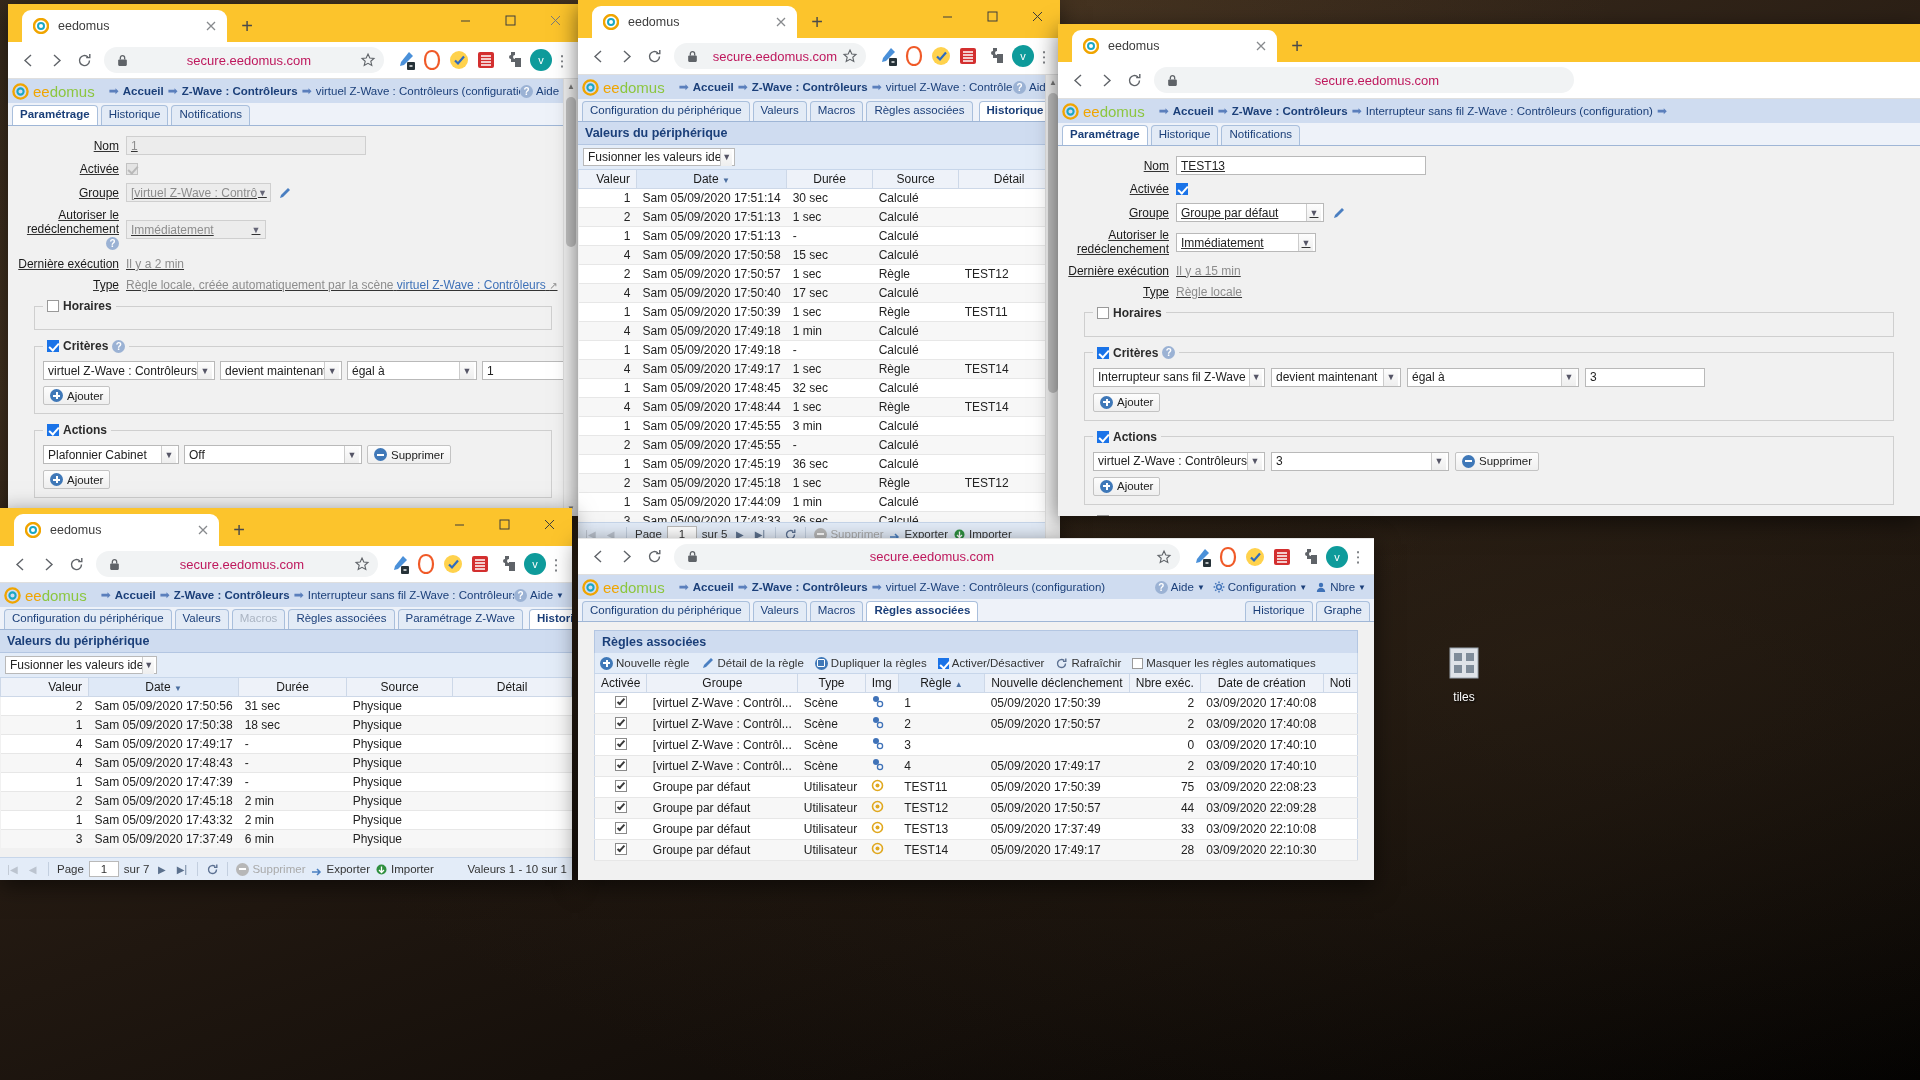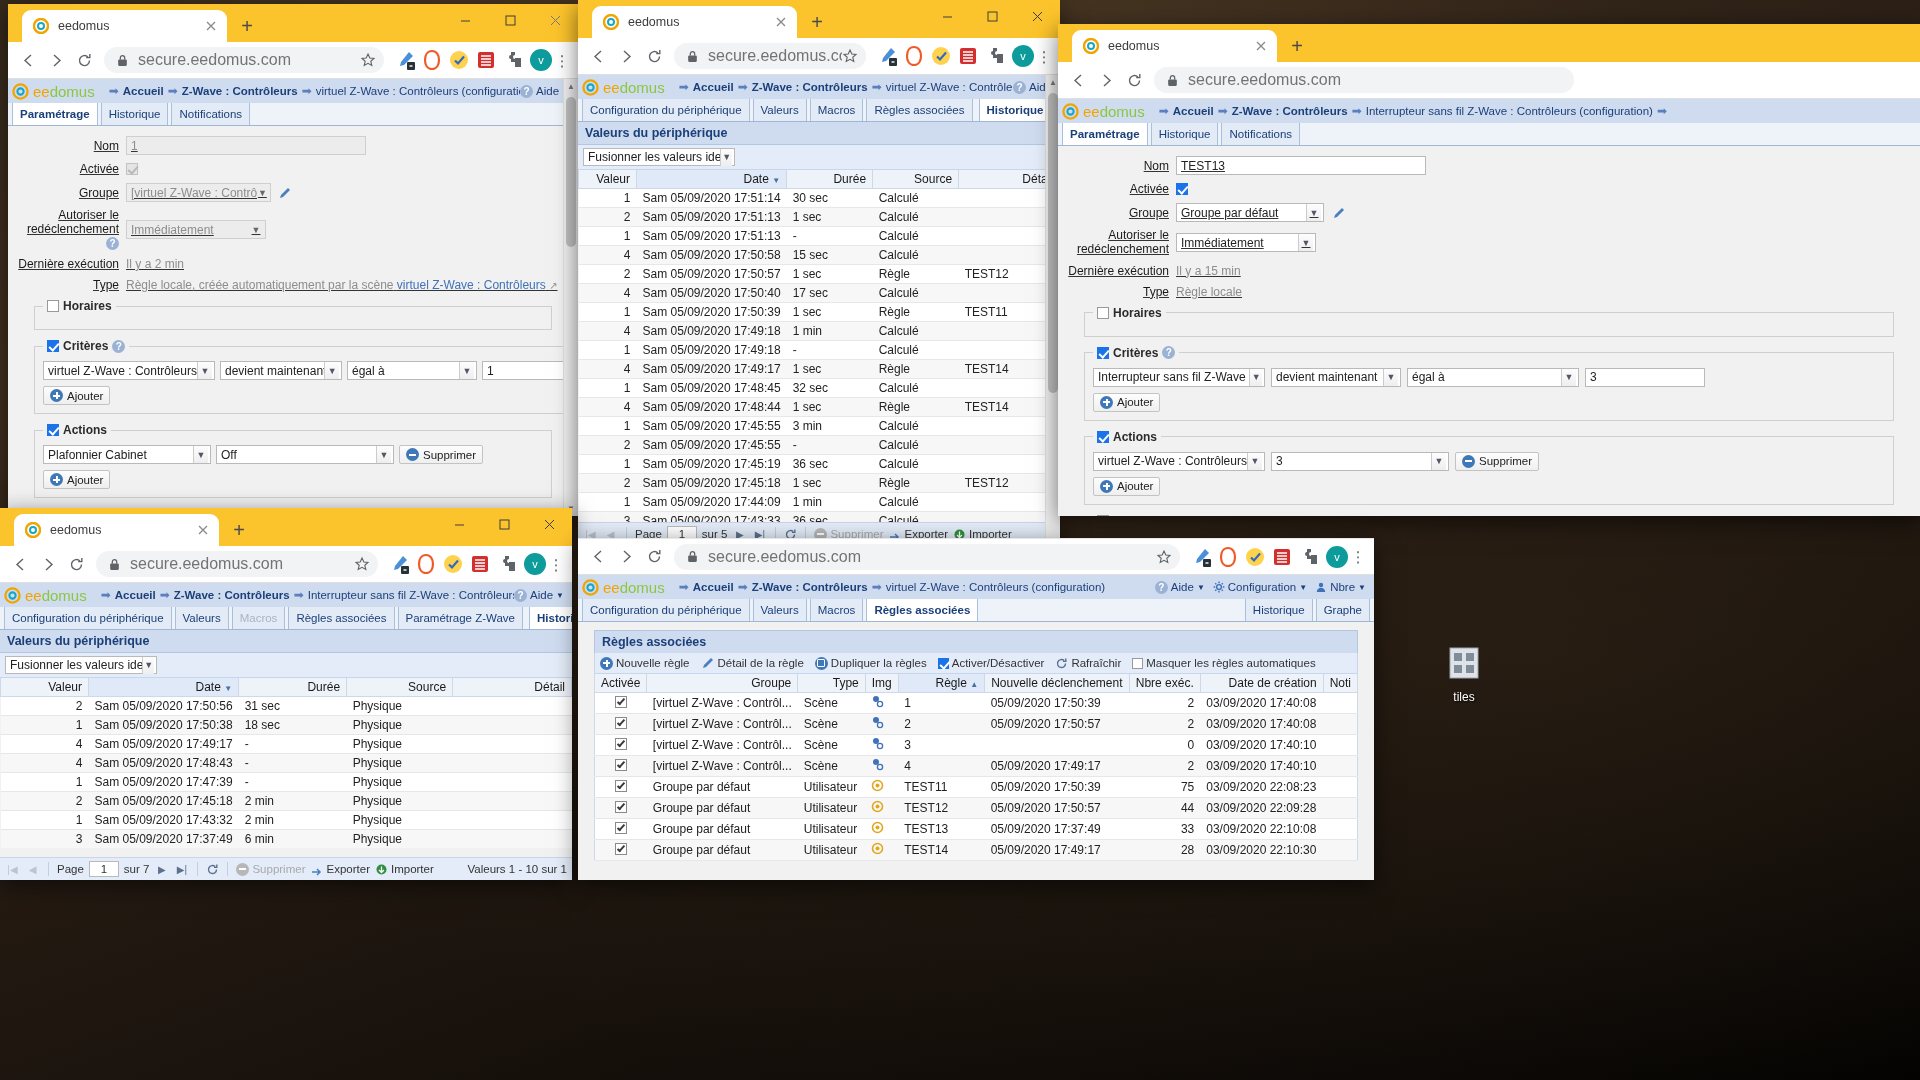--- a/index.html
+++ b/index.html
@@ -66,22 +66,22 @@
     padding:0 6px; flex:0 0 auto; border-bottom:1px solid #dfdfdf;
   }
   .navbtn{ width:28px;height:28px;display:flex;align-items:center;justify-content:center;
     color:#5f6368; flex:0 0 auto;}
   .omnibox{
     flex:1 1 auto; height:26px; background:#f1f3f4; border-radius:13px;
     display:flex; align-items:center; padding:0 8px 0 12px; margin:0 6px;
     min-width:40px;
   }
   .omnibox .lock{ width:13px;height:13px;margin-right:9px;flex:0 0 13px;color:#5f6368;}
-  .omnibox .url{ font-size:16px;color:#737373; flex:1 1 auto;
-    white-space:nowrap;overflow:hidden;}
+  .omnibox .url{ font-size:13px;color:#be185d; flex:1 1 auto;
+    white-space:nowrap;overflow:hidden;text-align:center;}
   .omnibox .star{ width:16px;height:16px;flex:0 0 16px;color:#5f6368;}
   .ext{ width:24px;height:24px;margin-left:3px;flex:0 0 24px;}
   .avatar{
     width:22px;height:22px;border-radius:50%;background:#0e9b9b;color:#fff;
     font-size:11px;display:flex;align-items:center;justify-content:center;
     margin-left:5px; flex:0 0 22px;
   }
   .kebab{ width:20px;flex:0 0 20px;text-align:center;color:#5f6368;font-size:15px;
     letter-spacing:0; line-height:1;}
   
@@ -103,21 +103,21 @@
   .circ-q{width:13px;height:13px;border-radius:50%;background:#9bb2d4;color:#fff;
     font-size:10px;display:flex;align-items:center;justify-content:center;font-weight:bold;}
   
   .tabsrow{
     background:#eef2f9; display:flex; align-items:flex-end; gap:3px;
     padding:3px 4px 0; height:23px; border-bottom:1px solid #9fb6d6;
     white-space:nowrap; overflow:hidden;
   }
   .ptab{
     border:1px solid #a9bfdc; border-bottom:none; background:#e3ebf6;
-    border-radius:4px 4px 0 0; padding:16px 7px 3px; font-size:11.5px;
+    border-radius:4px 4px 0 0; padding:2px 7px 3px; font-size:11.5px;
     color:#1b3f79; line-height:1.2;
   }
   .ptab.active{ background:#fff; font-weight:bold; }
   .ptab.disabled{ color:#aab4c2; }
   
   .form{ padding:10px 8px; font-size:12px; color:#333; }
   .frow{ display:flex; align-items:center; margin-bottom:7px;text-decoration:underline; }
   .flabel{ width:110px; text-align:right; padding-right:7px; flex:0 0 110px;
     font-size:12px; color:#1a1a1a; }
   .flabel.two{ line-height:1.15; }
@@ -174,21 +174,21 @@
     background:#cfdcf0;color:#1b3f79;font-weight:bold;font-size:12.5px;
     padding:4px 7px; border-bottom:1px solid #b3c6e2;
   }
   .panelbar{
     background:#e3ecf8;padding:3px 5px;display:flex;align-items:center;gap:6px;
     border-bottom:1px solid #c7d6ea; flex-wrap:nowrap; white-space:nowrap;
   }
   table.grid{ border-collapse:collapse; width:100%; font-size:12px; }
   table.grid th{
     background:#eef2f9;border:1px solid #cdd8e8;border-top:none;
-    font-weight:normal;color:#1a1a1a;text-align:right;padding:2px 6px;
+    font-weight:normal;color:#1a1a1a;text-align:center;padding:2px 6px;
     font-size:12px;white-space:nowrap;
   }
   table.grid th.num{ text-align:right; }
   table.grid th.sorted{ background:#dfe9f7; }
   table.grid td{
     border-bottom:1px solid #e7e7e7; padding:2px 6px; color:#222;
     white-space:nowrap;
   }
   table.grid td.num{ text-align:right;}
   table.grid tr:nth-child(even) td{ background:#f7f7f7;}
@@ -427,21 +427,21 @@
             <span class="ico-plus"></span>
             <span>Ajouter</span>
           </div>
       </fieldset>
       <fieldset class="fs">
         <legend>
             <span class="cbx on"></span>
             <span>Actions</span>
           </legend>
         <div style="display:flex;gap:5px;align-items:center;">
-          <div class="sel" style="width:168px">
+          <div class="sel" style="width:136px">
               <span class="cv">Plafonnier Cabinet</span>
               <span class="caretbox">▼</span>
             </div>
           <div class="sel" style="width:178px">
               <span class="cv">Off</span>
               <span class="caretbox">▼</span>
             </div>
           <div class="btn">
               <span class="ico-minus"></span>
               <span>Supprimer</span>

